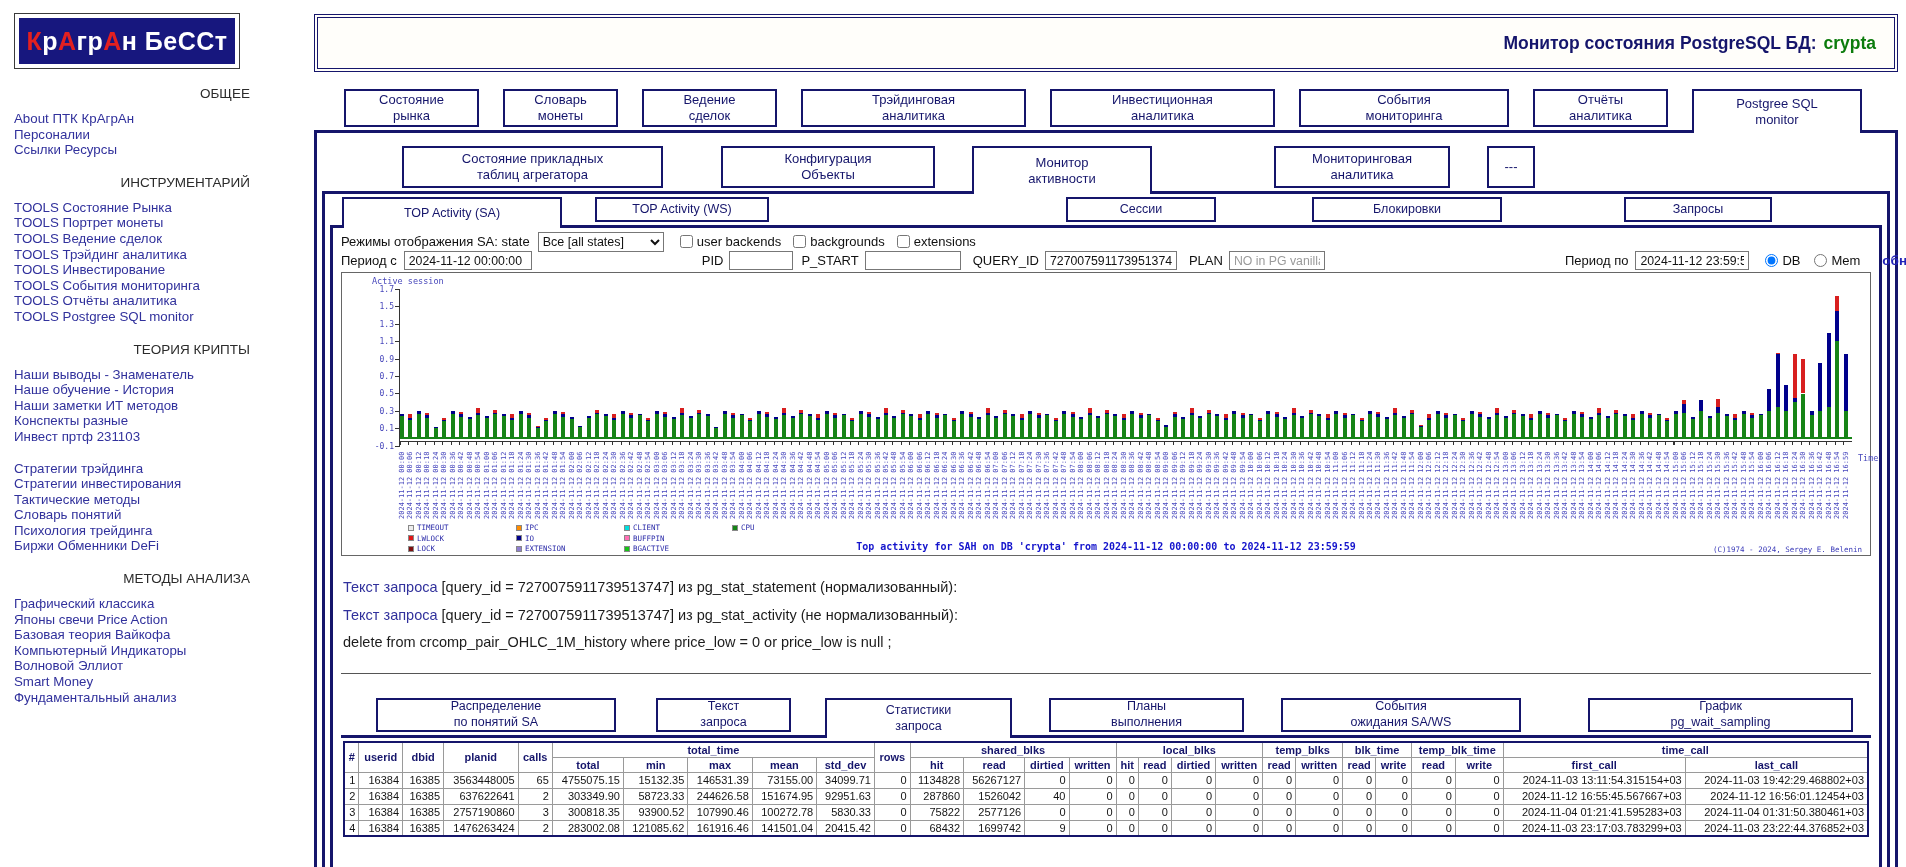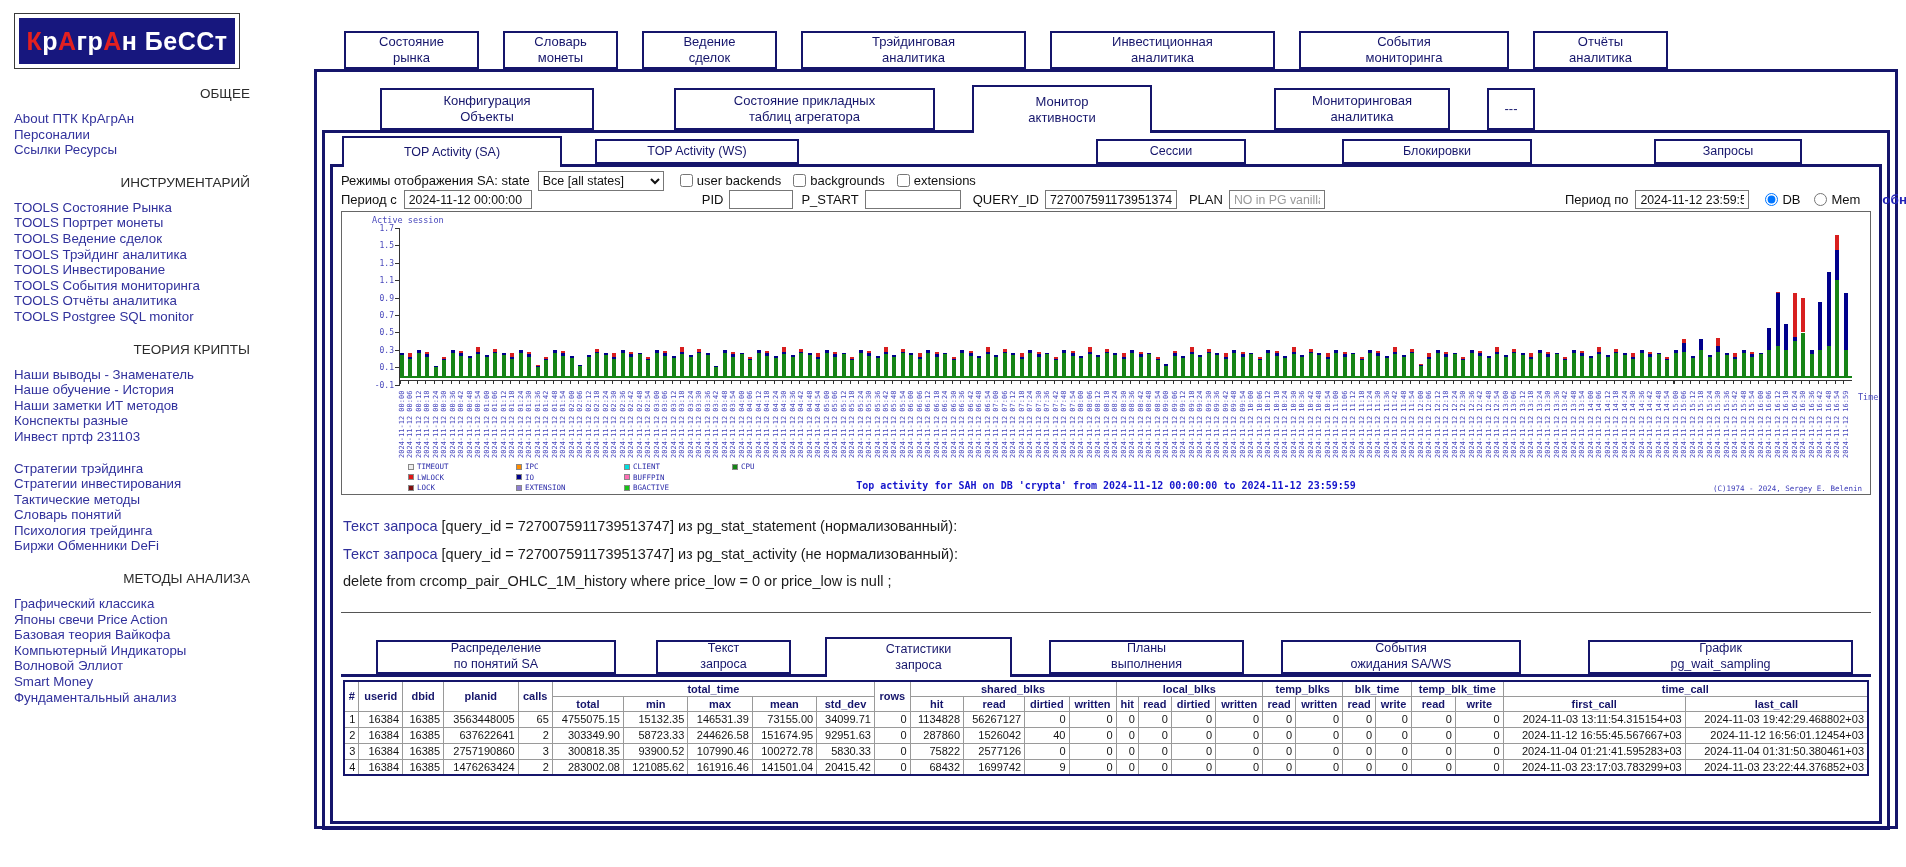--- a/index.html
+++ b/index.html
@@ -17,21 +17,21 @@
   .sb-g{margin-bottom:16px}
   .sb-a{display:block;color:#31319c;font-size:13.3px;line-height:15.6px;text-decoration:none;cursor:pointer}
 
   
   main{margin-left:314px;margin-right:8px;padding-top:14px}
   .titlebox{border:1px solid #15156b;padding:2px;height:58px;background:#fffefa}
   .titlebox-in{border:1px solid #15156b;height:100%;display:flex;align-items:center;
     justify-content:flex-end;padding-right:18px;font-size:17.5px;font-weight:bold;color:#15156b}
   .green{color:#0c7c0c;margin-left:7px}
 
-  .tabrow{display:flex;align-items:flex-end;position:relative;z-index:5}
+  .tabrow{display:flex;align-items:flex-start;position:relative;z-index:5}
   .tab{border:2px solid #15156b;background:#fff;color:#15156b;font-size:13px;line-height:1.25;
     display:flex;flex-direction:column;justify-content:center;text-align:center;cursor:pointer;flex:none}
   .tabrow1{margin-top:17px}
   .tabrow1 .tab{height:38px}
   .tabrow1 .tab.act{height:44px;border-bottom:none;margin-bottom:-3px;z-index:6}
   .panel2{border:3px solid #15156b;padding:13px 5px 0;height:760px;background:#fff}
   .tabrow2 .tab{height:42px;padding:2px 8px}
   .tabrow2 .tab.act{height:48px;border-bottom:none;margin-bottom:-3px;z-index:6}
   .panel3{border:3px solid #15156b;padding:3px 5px 0;height:700px}
   .tabrow3 .tab{height:25px;padding:0 8px;font-size:12.5px}
@@ -148,20 +148,26 @@
           <a class="sb-a">Базовая теория Вайкофа</a>
           <a class="sb-a">Компьютерный Индикаторы</a>
           <a class="sb-a">Волновой Эллиот</a>
           <a class="sb-a">Smart Money</a>
           <a class="sb-a">Фундаментальный анализ</a>
         </div>
       </nav>
   </aside>
 
   <main>
+    <div class="titlebox">
+      <div class="titlebox-in">
+        <span>Монитор состояния PostgreSQL БД:</span>
+        <span class="green">crypta</span>
+      </div>
+    </div>
 
     <div class="tabrow tabrow1">
         <div class="tab" style="width: 135px; margin-left: 30px;">
           <div>Состояние</div>
           <div>рынка</div>
         </div>
         <div class="tab" style="width: 115px; margin-left: 24px;">
           <div>Словарь</div>
           <div>монеты</div>
         </div>
@@ -178,51 +184,55 @@
           <div>аналитика</div>
         </div>
         <div class="tab" style="width: 210px; margin-left: 24px;">
           <div>События</div>
           <div>мониторинга</div>
         </div>
         <div class="tab" style="width: 135px; margin-left: 24px;">
           <div>Отчёты</div>
           <div>аналитика</div>
         </div>
+        <div class="tab act" style="width: 170px; margin-left: 24px;">
+          <div>Postgree SQL</div>
+          <div>monitor</div>
+        </div>
       </div>
 
     <div class="panel2">
       <div class="tabrow tabrow2">
+          <div class="tab" style="width: 261px; margin-left: 80px;">
+            <div>Состояние прикладных</div>
+            <div>таблиц агрегатора</div>
+          </div>
           <div class="tab" style="width: 214px; margin-left: 58px;">
             <div>Конфигурация</div>
             <div>Объекты</div>
-          </div>
-          <div class="tab" style="width: 261px; margin-left: 80px;">
-            <div>Состояние прикладных</div>
-            <div>таблиц агрегатора</div>
           </div>
           <div class="tab act" style="width: 180px; margin-left: 37px;">
             <div>Монитор</div>
             <div>активности</div>
           </div>
           <div class="tab" style="width: 176px; margin-left: 122px;">
             <div>Мониторинговая</div>
             <div>аналитика</div>
           </div>
           <div class="tab" style="width: 48px; margin-left: 37px;">
             <div>---</div>
           </div>
         </div>
 
       <div class="panel3">
         <div class="tabrow tabrow3">
             <div class="tab act" style="width: 220px; margin-left: 12px;">
               <div>TOP Activity (SA)</div>
             </div>
-            <div class="tab" style="width: 204px; margin-left: 33px;">
+            <div class="tab" style="width: 174px; margin-left: 33px;">
               <div>TOP Activity (WS)</div>
             </div>
             <div class="tab" style="width: 150px; margin-left: 297px;">
               <div>Сессии</div>
             </div>
             <div class="tab" style="width: 190px; margin-left: 96px;">
               <div>Блокировки</div>
             </div>
             <div class="tab" style="width: 148px; margin-left: 122px;">
               <div>Запросы</div>

